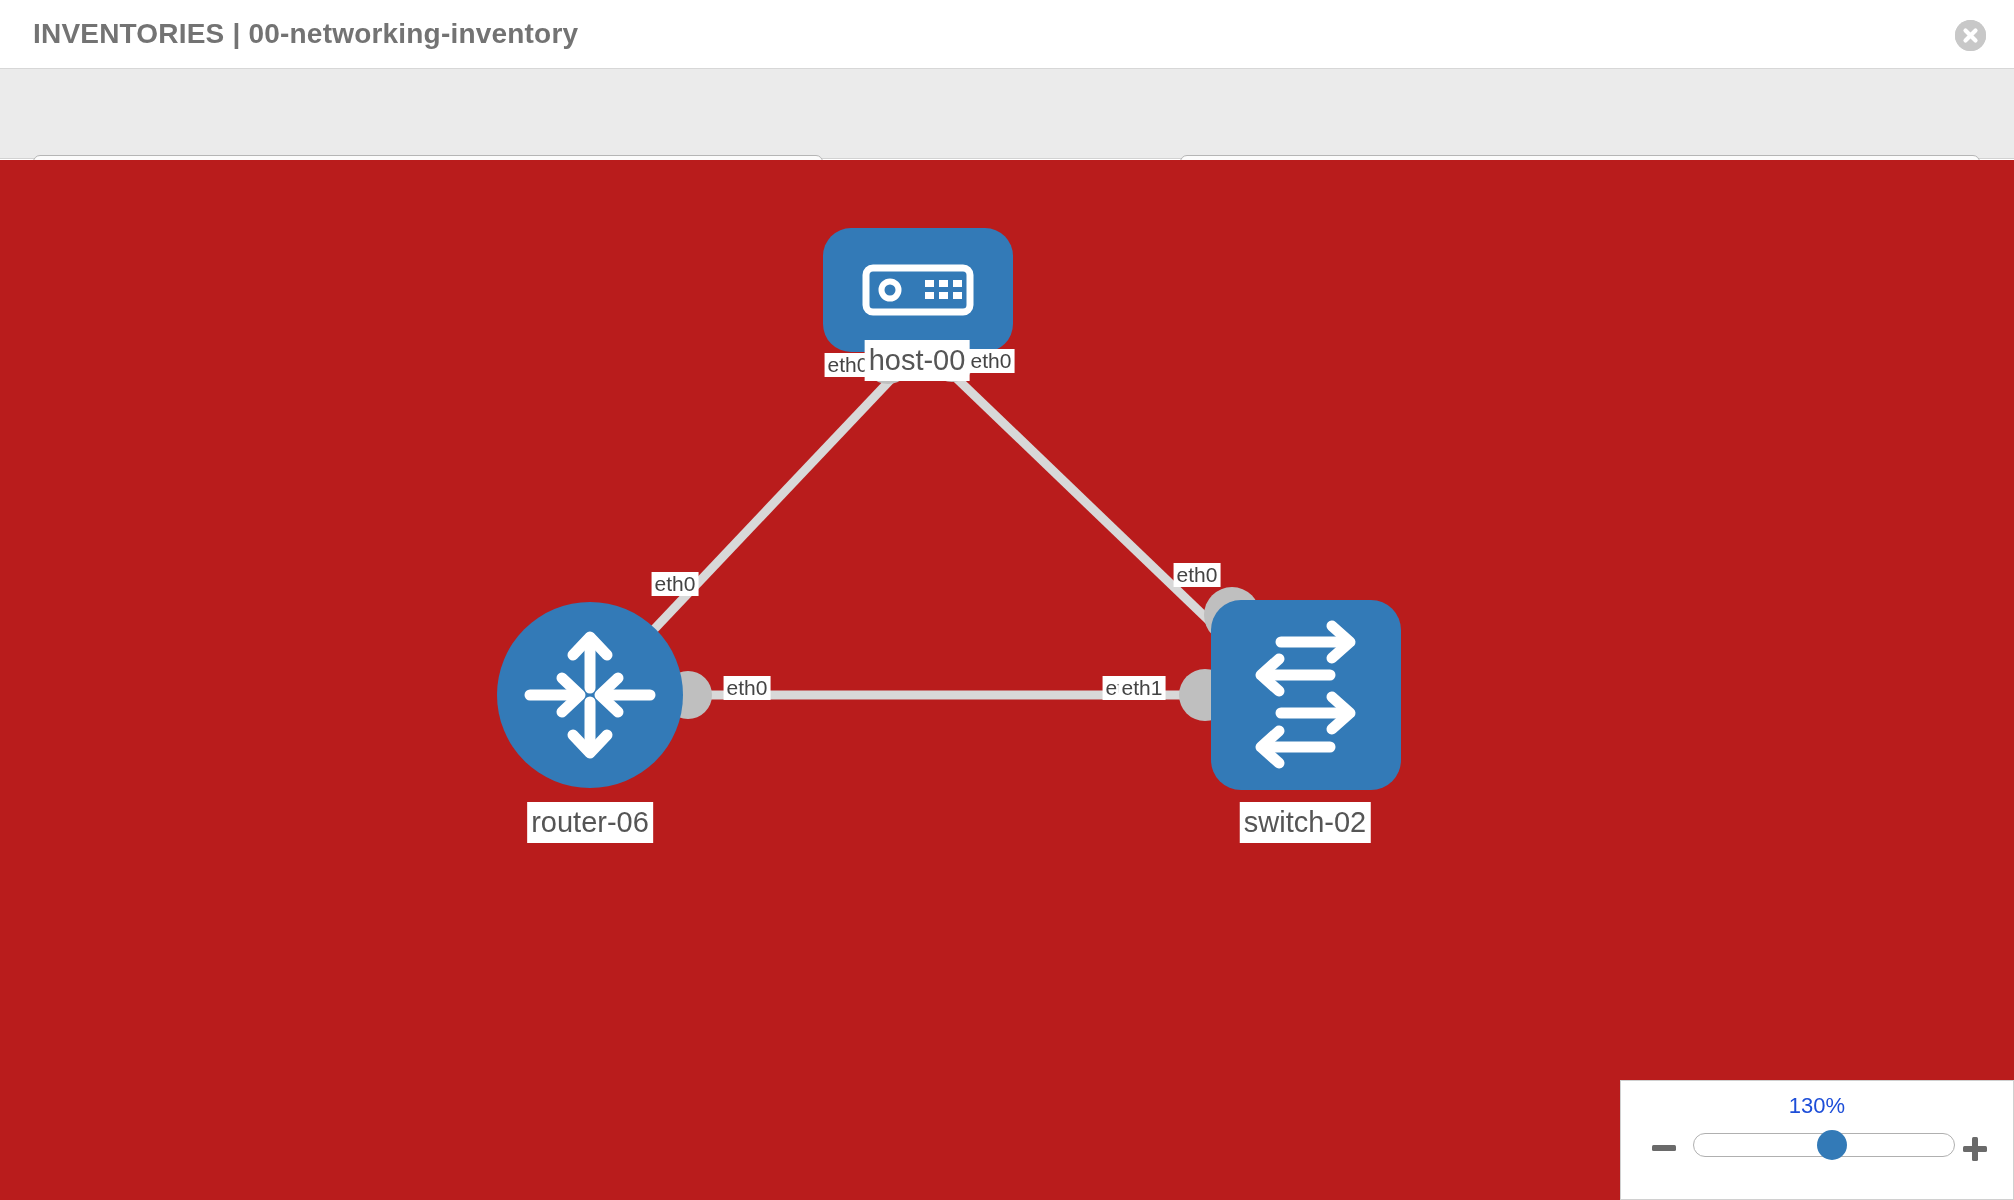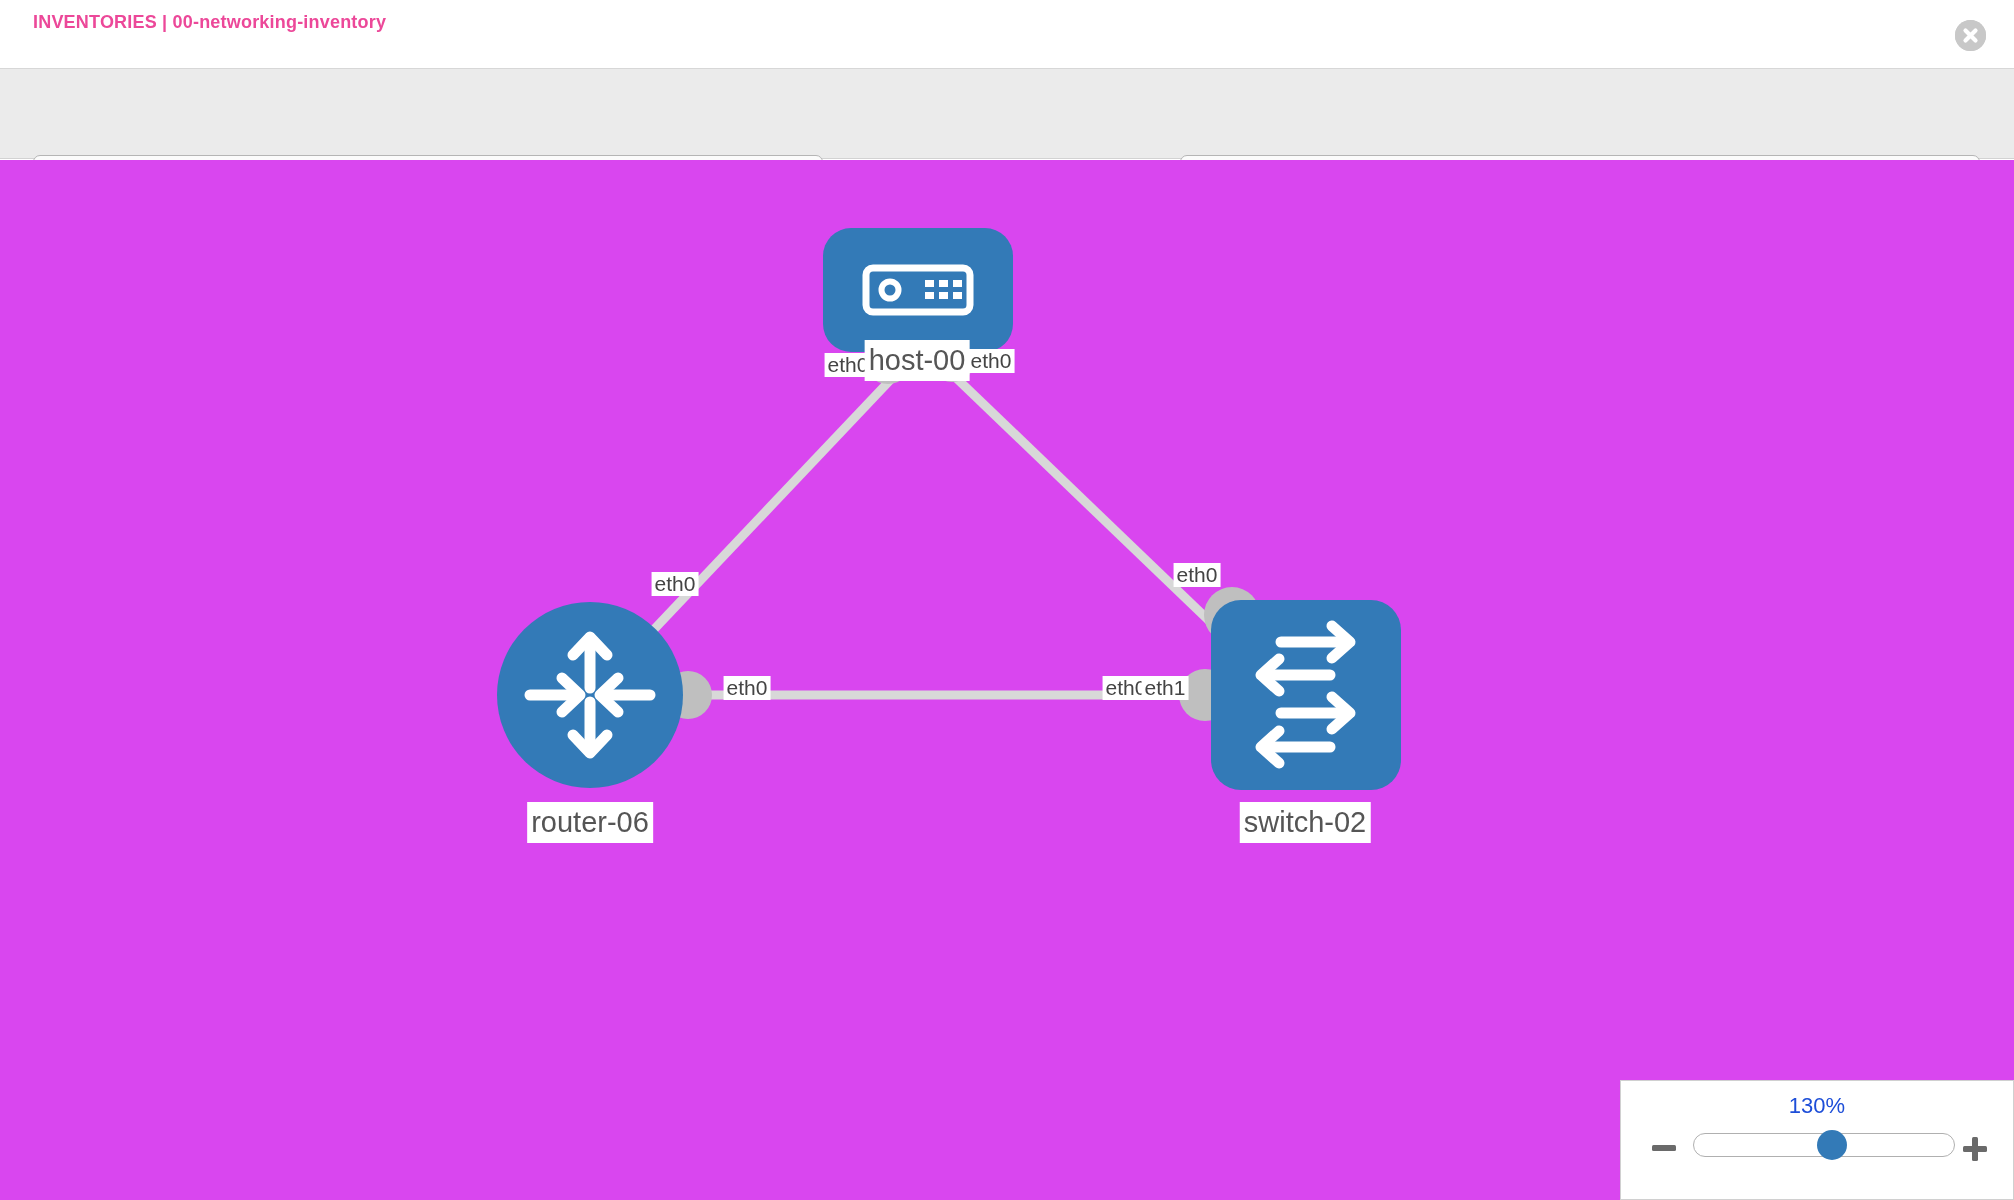--- a/index.html
+++ b/index.html
@@ -21,24 +21,24 @@
   
   .header {
     position: absolute;
     left: 0; top: 0;
     width: 2014px; height: 69px;
     background: #ffffff;
     border-bottom: 1px solid #d7d7d7;
   }
   .header-title {
     position: absolute;
-    left: 33px; top: 12px;
-    font-size: 18px;
+    left: 33px; top: 18px;
+    font-size: 28px;
     font-weight: bold;
-    color: #ec4899;
+    color: #737373;
     letter-spacing: 0.2px;
     white-space: nowrap;
   }
   .close-btn {
     position: absolute;
     right: 28px; top: 20px;
     width: 31px; height: 31px;
     border-radius: 50%;
     background: #c8c8c8;
     cursor: pointer;
@@ -88,21 +88,21 @@
     cursor: pointer;
   }
   #wrench-btn { left: 1040px; }
   #key-btn    { left: 1110px; }
 
   
   .canvas {
     position: absolute;
     left: 0; top: 160px;
     width: 2014px; height: 1040px;
-    background: #d946ef;
+    background: #b91c1c;
     overflow: hidden;
   }
   .topology-svg {
     position: absolute;
     left: 0; top: 0;
     width: 2014px; height: 1040px;
   }
 
   .node-label {
     position: absolute;
@@ -279,21 +279,21 @@
         </g>
       </g>
     </svg>
 
     <div class="iface-label" style="left:848px;  top:193px;">eth0</div>
     <div class="iface-label" style="left:991px;  top:189px;">eth0</div>
     <div class="iface-label" style="left:675px;  top:412px;">eth0</div>
     <div class="iface-label" style="left:1197px; top:403px;">eth0</div>
     <div class="iface-label" style="left:747px;  top:516px;">eth0</div>
     <div class="iface-label" style="left:1126px; top:516px;">eth0</div>
-    <div class="iface-label" style="left:1142px; top:516px;margin-left:23px;">eth1</div>
+    <div class="iface-label" style="left:1142px; top:516px;">eth1</div>
 
     <div class="node-label" style="left:917px;  top:180px;">host-00</div>
     <div class="node-label" style="left:590px;  top:642px;">router-06</div>
     <div class="node-label" style="left:1305px; top:642px;">switch-02</div>
 
   </div>
 
   <div class="zoom-panel">
     <div class="zoom-value">130%</div>
 

